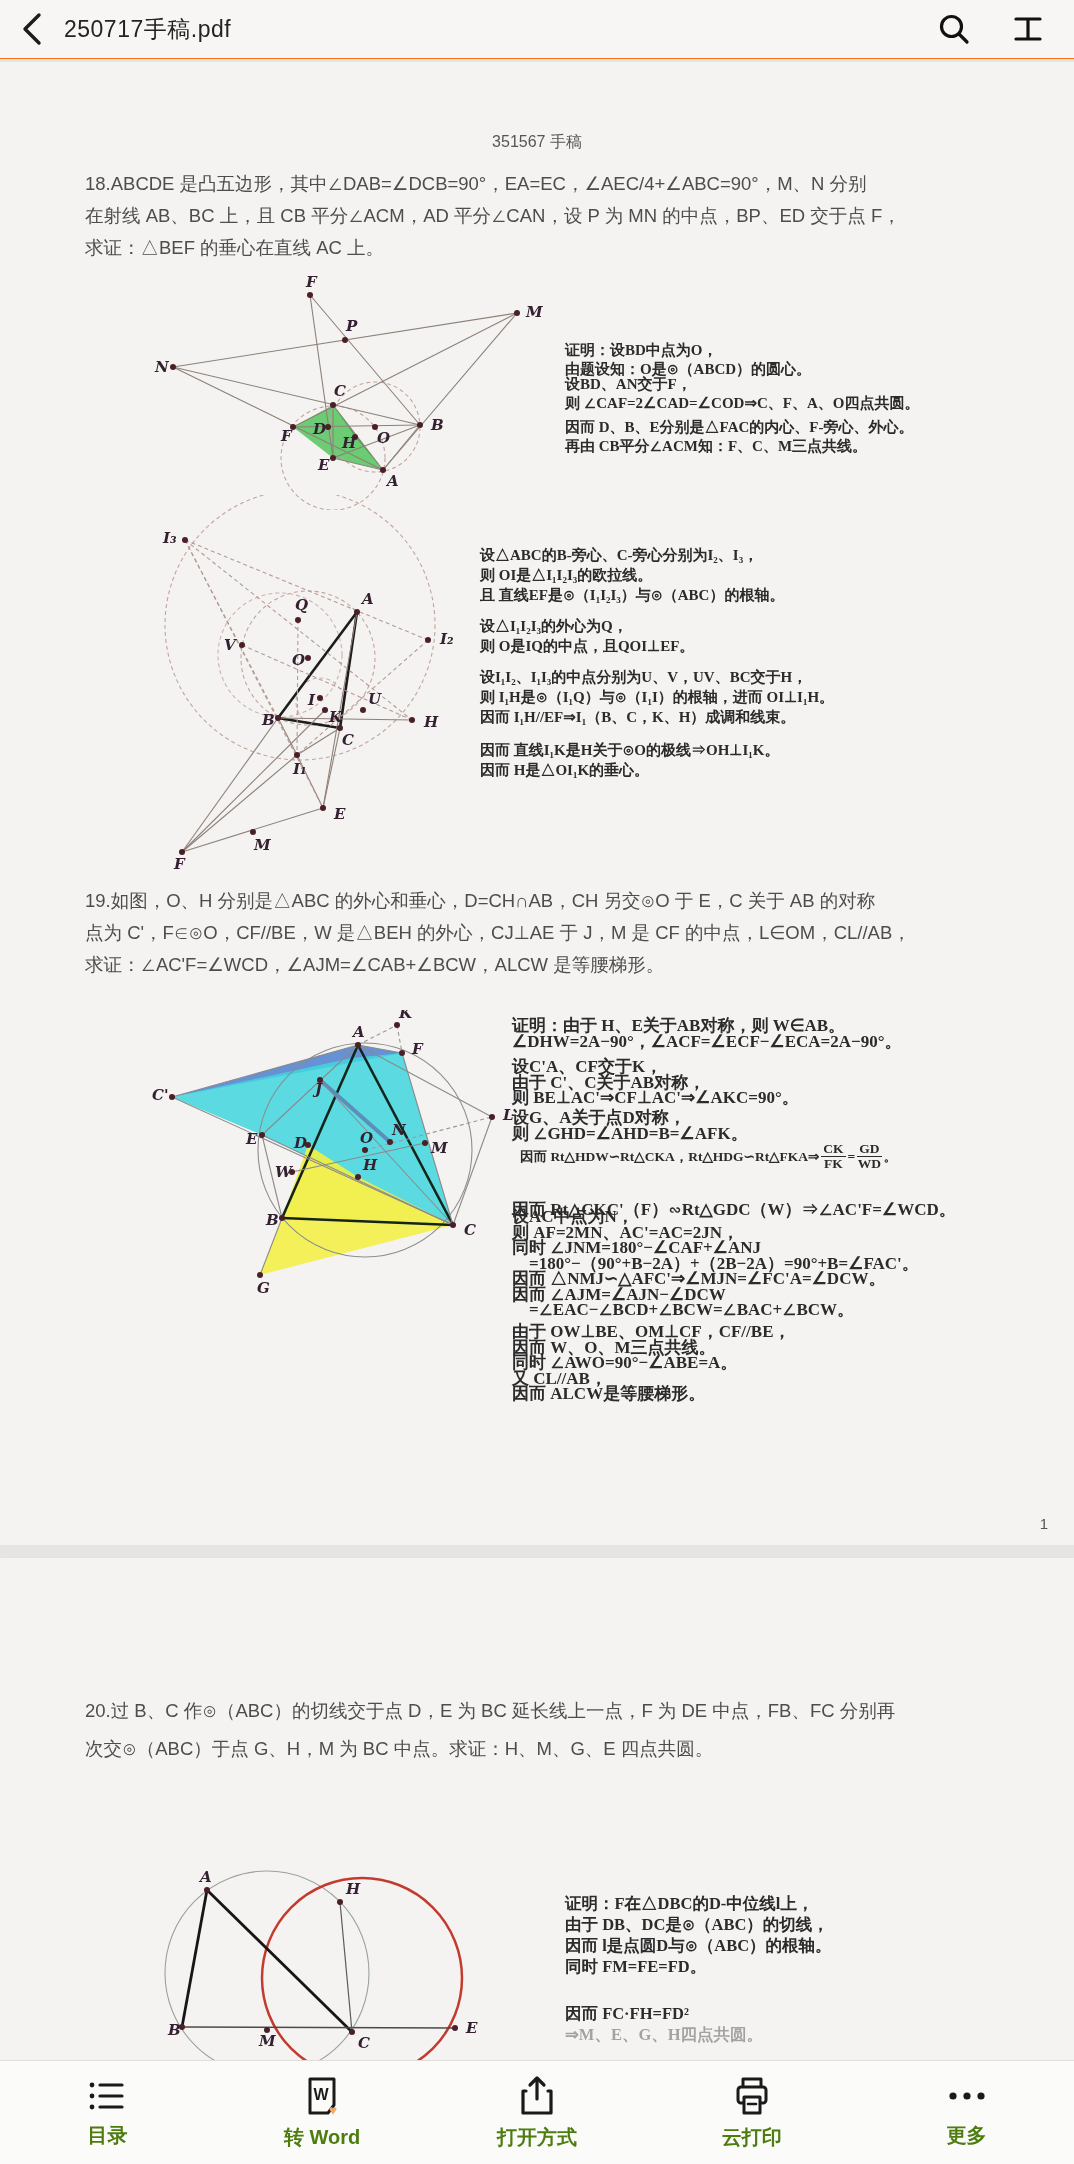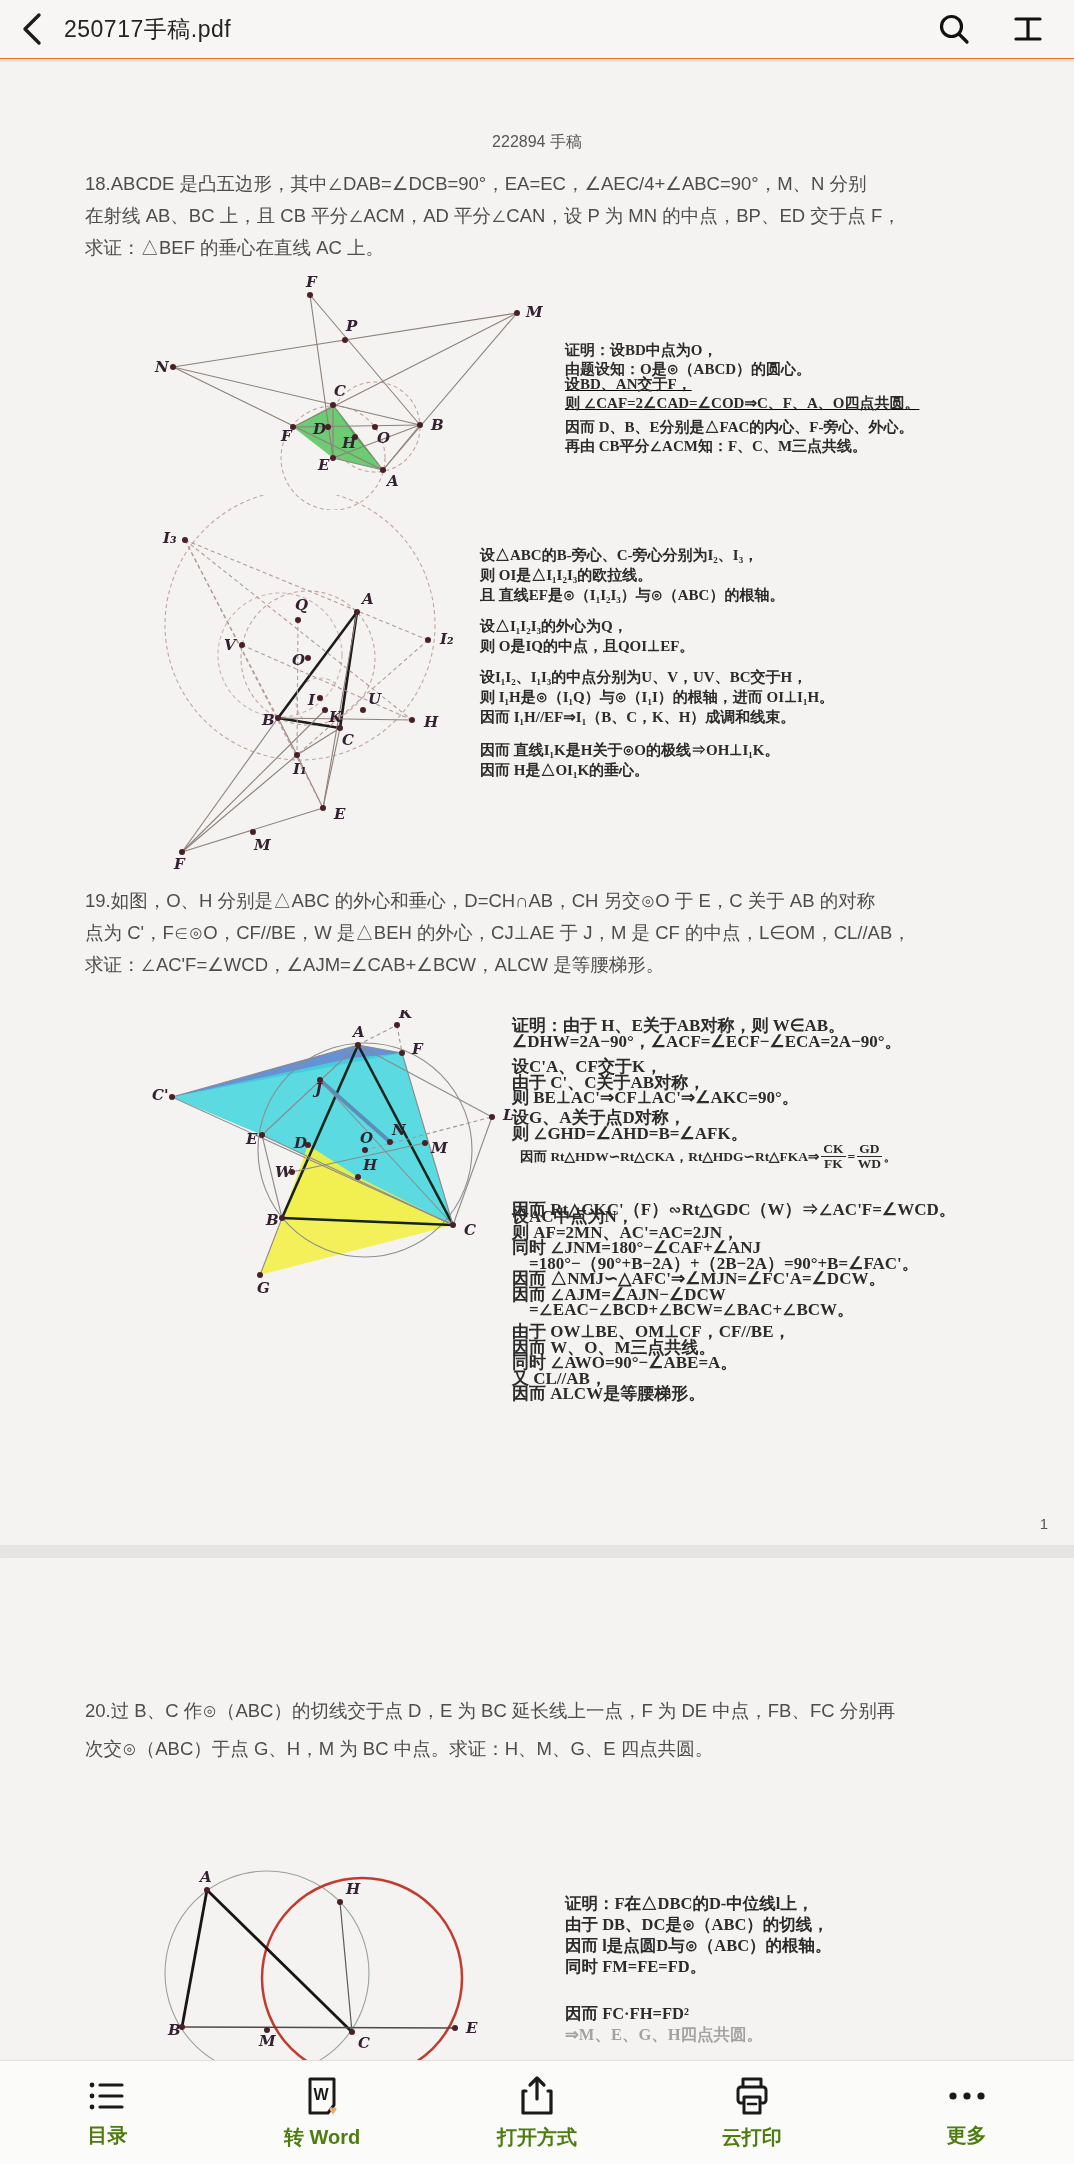--- a/index.html
+++ b/index.html
@@ -62,21 +62,21 @@
         <svg width="34" height="34" viewBox="0 0 34 34">
           <path d="M5 7 H29 M5 27 H29 M17 7 V27" fill="none" stroke="#111" stroke-width="3.2" stroke-linecap="round"></path>
         </svg>
       </div>
     </div>
   </header>
 
   <main>
 
     <section class="page page1">
-      <div class="doc-title" style="top:70px;">222894 手稿</div>
+      <div class="doc-title" style="top:70px;">351567 手稿</div>
 
       <div class="sline" style="left:85px;top:106px;text-align:right;">18.ABCDE 是凸五边形，其中∠DAB=∠DCB=90°，EA=EC，∠AEC/4+∠ABC=90°，M、N 分别</div>
       <div class="sline" style="left:85px;top:138px;">在射线 AB、BC 上，且 CB 平分∠ACM，AD 平分∠CAN，设 P 为 MN 的中点，BP、ED 交于点 F，</div>
       <div class="sline" style="left:85px;top:170px;">求证：△BEF 的垂心在直线 AC 上。</div>
 
       <div class="figure" style="left:110px;top:208px;width:450px;height:240px;">
           <svg viewBox="110 270 450 240">
             <polygon points="333,405 293,427 333,458 383,470" fill="#3dbf49" fill-opacity="0.75"></polygon>
             <polygon points="333,405 355,437 383,470" fill="#1ea32f" fill-opacity="0.55"></polygon>
             <circle cx="375" cy="427" r="45" fill="none" stroke="#c2a49e" stroke-width="1.1" stroke-dasharray="4 3"></circle>
@@ -118,21 +118,21 @@
             <text x="431" y="430" font-size="15" font-style="italic" font-weight="bold" fill="#332030" font-family="&quot;DejaVu Serif&quot;, serif">B</text>
             <text x="318" y="470" font-size="15" font-style="italic" font-weight="bold" fill="#332030" font-family="&quot;DejaVu Serif&quot;, serif">E</text>
             <text x="387" y="486" font-size="15" font-style="italic" font-weight="bold" fill="#332030" font-family="&quot;DejaVu Serif&quot;, serif">A</text>
           </svg>
         </div>
 
       <div class="para" style="left:565px;top:271px;margin-top:8px;">
         <div class="pline pf18">证明：设BD中点为O，</div>
         <div class="pline pf18">由题设知：O是⊙（ABCD）的圆心。</div>
       </div>
-      <div class="para" style="left:565px;top:313px;text-decoration:underline;">
+      <div class="para" style="left:565px;top:313px;">
         <div class="pline pf18">设BD、AN交于F，</div>
         <div class="pline pf18">则 ∠CAF=2∠CAD=∠COD⇒C、F、A、O四点共圆。</div>
       </div>
       <div class="para" style="left:565px;top:356px;">
         <div class="pline pf18">因而 D、B、E分别是△FAC的内心、F-旁心、外心。</div>
         <div class="pline pf18">再由 CB平分∠ACM知：F、C、M三点共线。</div>
       </div>
 
       <div class="figure" style="left:110px;top:433px;width:420px;height:380px;">
           <svg viewBox="110 495 420 380">

